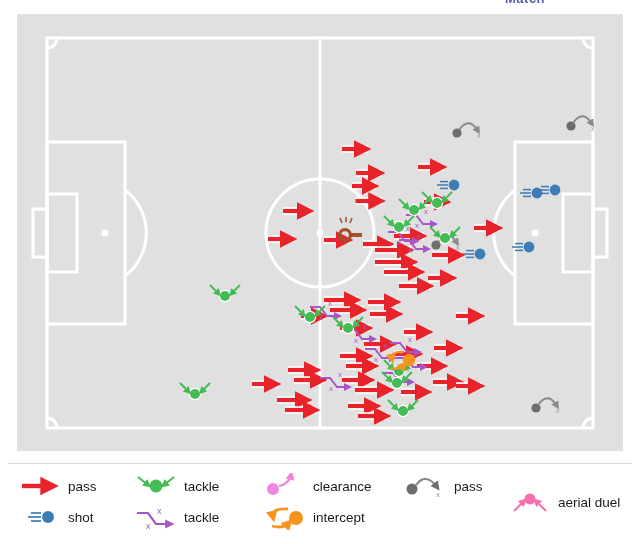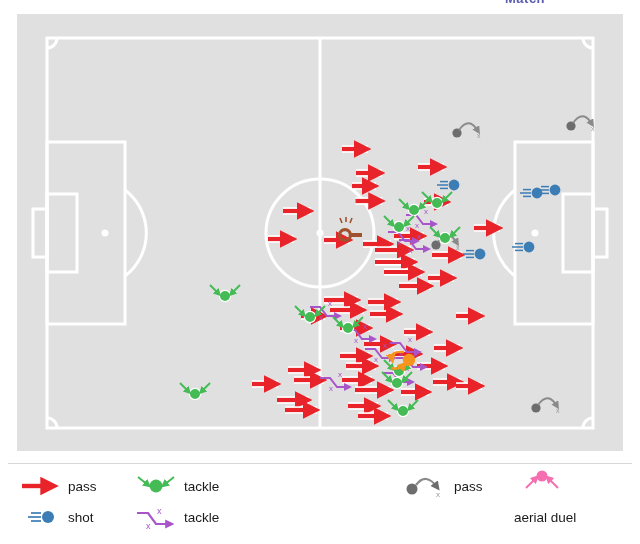--- a/index.html
+++ b/index.html
@@ -486,34 +486,59 @@
               <marker id="lm_takeon" markerWidth="4.2" markerHeight="4.2" refX="2.2" refY="2.1" orient="auto" markerUnits="strokeWidth">
                 <path d="M0,0 L4.2,2.1 L0,4.2 z" fill="#a855c9"></path>
               </marker>
             </defs>
             <path d="M3,9 L14,9 L22,20 L36,20" fill="none" stroke="#a855c9" stroke-width="2.2" marker-end="url(#lm_takeon)"></path>
             <text x="12" y="25" fill="#a855c9" font-size="9" font-family="&quot;Liberation Sans&quot;,sans-serif">x</text>
             <text x="23" y="10" fill="#a855c9" font-size="9" font-family="&quot;Liberation Sans&quot;,sans-serif">x</text>
           </svg></span>
         <span class="lg-lab">tackle</span>
       </div>
+      <div class="lg-item" style="left: 255px; top: 9px;">
+        <span class="lg-ico"><svg width="44" height="26">
+            <defs>
+              <marker id="lm_clearance" markerWidth="4.2" markerHeight="4.2" refX="2.2" refY="2.1" orient="auto" markerUnits="strokeWidth">
+                <path d="M0,0 L4.2,2.1 L0,4.2 z" fill="#ee86e0"></path>
+              </marker>
+            </defs>
+            <circle cx="10" cy="16" r="6" fill="#ee86e0"></circle>
+            <path d="M16,13 Q26,11 28,2" fill="none" stroke="#ee86e0" stroke-width="2.2" marker-end="url(#lm_clearance)"></path>
+          </svg></span>
+        <span class="lg-lab">clearance</span>
+      </div>
+      <div class="lg-item" style="left: 255px; top: 40px;">
+        <span class="lg-ico"><svg width="44" height="26">
+            <defs>
+              <marker id="lm_intercept" markerWidth="4.2" markerHeight="4.2" refX="2.2" refY="2.1" orient="auto" markerUnits="strokeWidth">
+                <path d="M0,0 L4.2,2.1 L0,4.2 z" fill="#f7941e"></path>
+              </marker>
+            </defs>
+            <circle cx="33" cy="14" r="7" fill="#f7941e"></circle>
+            <path d="M25,5 Q8,4 10,13" fill="none" stroke="#f7941e" stroke-width="2.8" marker-end="url(#lm_intercept)"></path>
+            <path d="M9,22 Q20,25 26,19" fill="none" stroke="#f7941e" stroke-width="2.8" marker-end="url(#lm_intercept)"></path>
+          </svg></span>
+        <span class="lg-lab">intercept</span>
+      </div>
       <div class="lg-item" style="left: 396px; top: 9px;">
         <span class="lg-ico"><svg width="44" height="26">
             <defs>
               <marker id="lm_cross" markerWidth="4.2" markerHeight="4.2" refX="2.2" refY="2.1" orient="auto" markerUnits="strokeWidth">
                 <path d="M0,0 L4.2,2.1 L0,4.2 z" fill="#6d6d6d"></path>
               </marker>
             </defs>
             <circle cx="8" cy="16" r="5.5" fill="#6d6d6d"></circle>
             <path d="M12,12 Q22,-1 33,14" fill="none" stroke="#8a8a8a" stroke-width="2.2" marker-end="url(#lm_cross)"></path>
             <text x="32" y="24" fill="#9a9a9a" font-size="8" font-family="&quot;Liberation Sans&quot;,sans-serif">x</text>
           </svg></span>
         <span class="lg-lab">pass</span>
       </div>
-      <div class="lg-item" style="left: 500px; top: 2px; flex-direction: column;">
+      <div class="lg-item" style="left: 500px; top: 25px;">
         <span class="lg-ico"><svg width="44" height="26">
             <defs>
               <marker id="lm_aerial_duel" markerWidth="4.2" markerHeight="4.2" refX="2.2" refY="2.1" orient="auto" markerUnits="strokeWidth">
                 <path d="M0,0 L4.2,2.1 L0,4.2 z" fill="#f56fb0"></path>
               </marker>
             </defs>
             <circle cx="22" cy="10" r="5.5" fill="#f56fb0"></circle>
             <line x1="6" y1="22" x2="16" y2="12" stroke="#f56fb0" stroke-width="2" marker-end="url(#lm_aerial_duel)"></line>
             <line x1="38" y1="22" x2="28" y2="12" stroke="#f56fb0" stroke-width="2" marker-end="url(#lm_aerial_duel)"></line>
           </svg></span>

